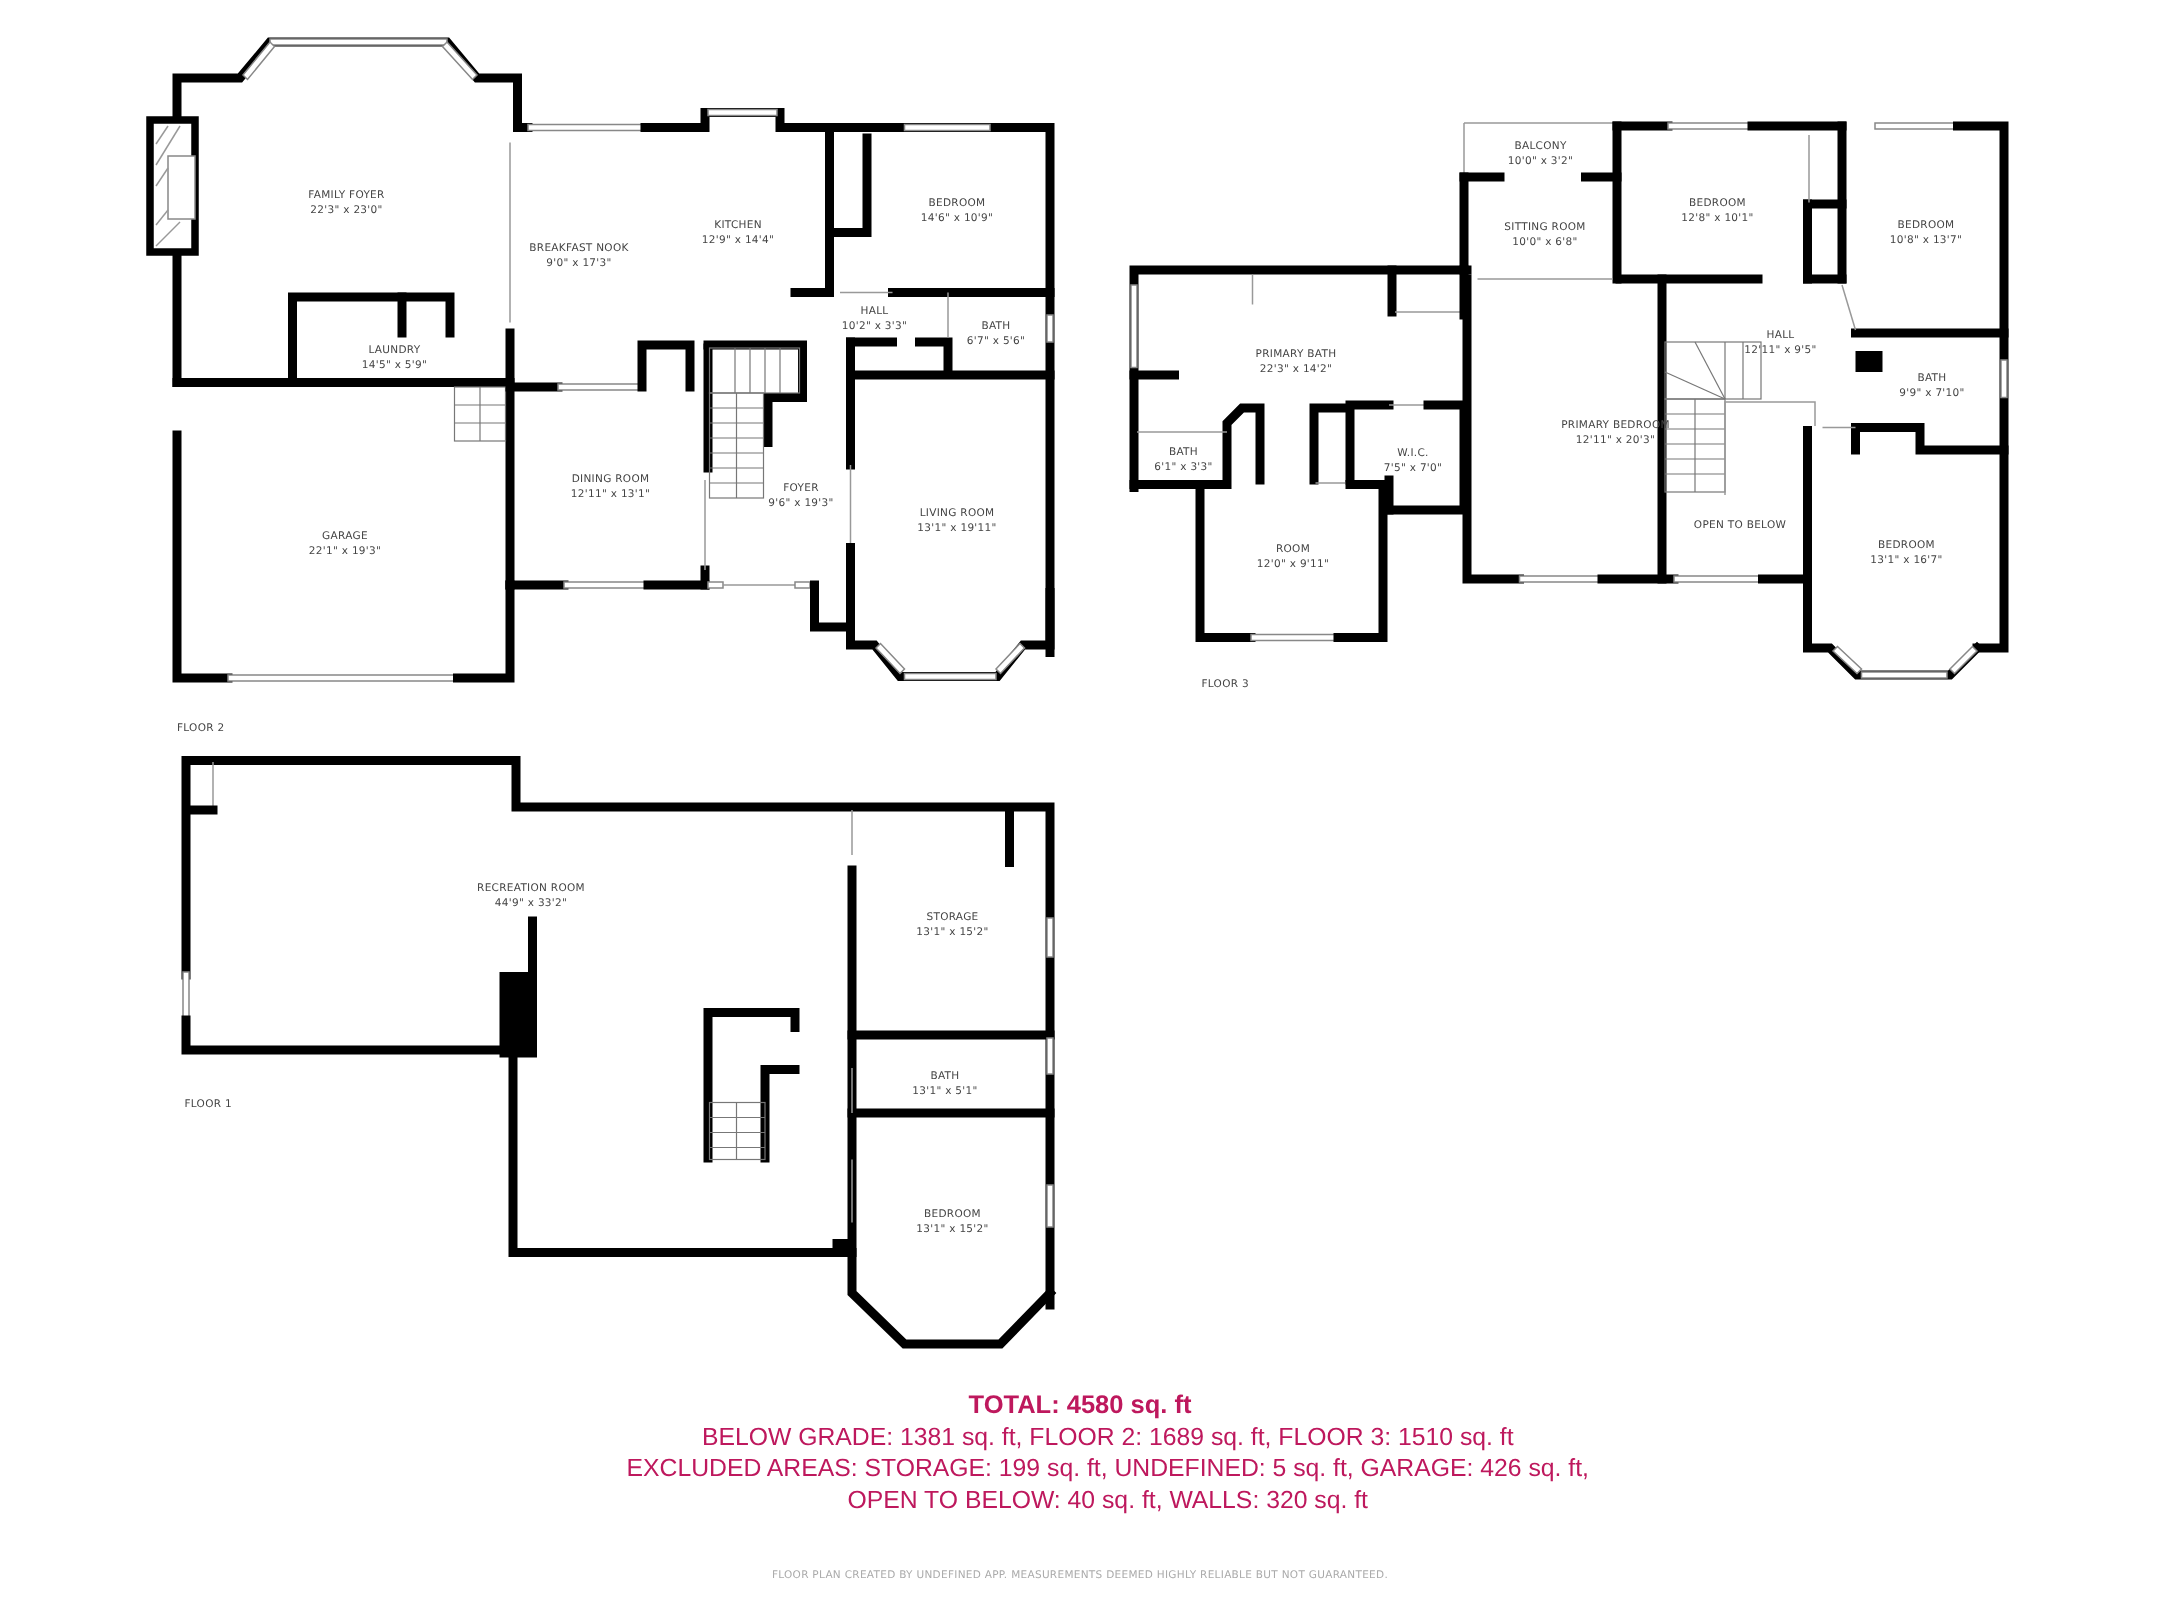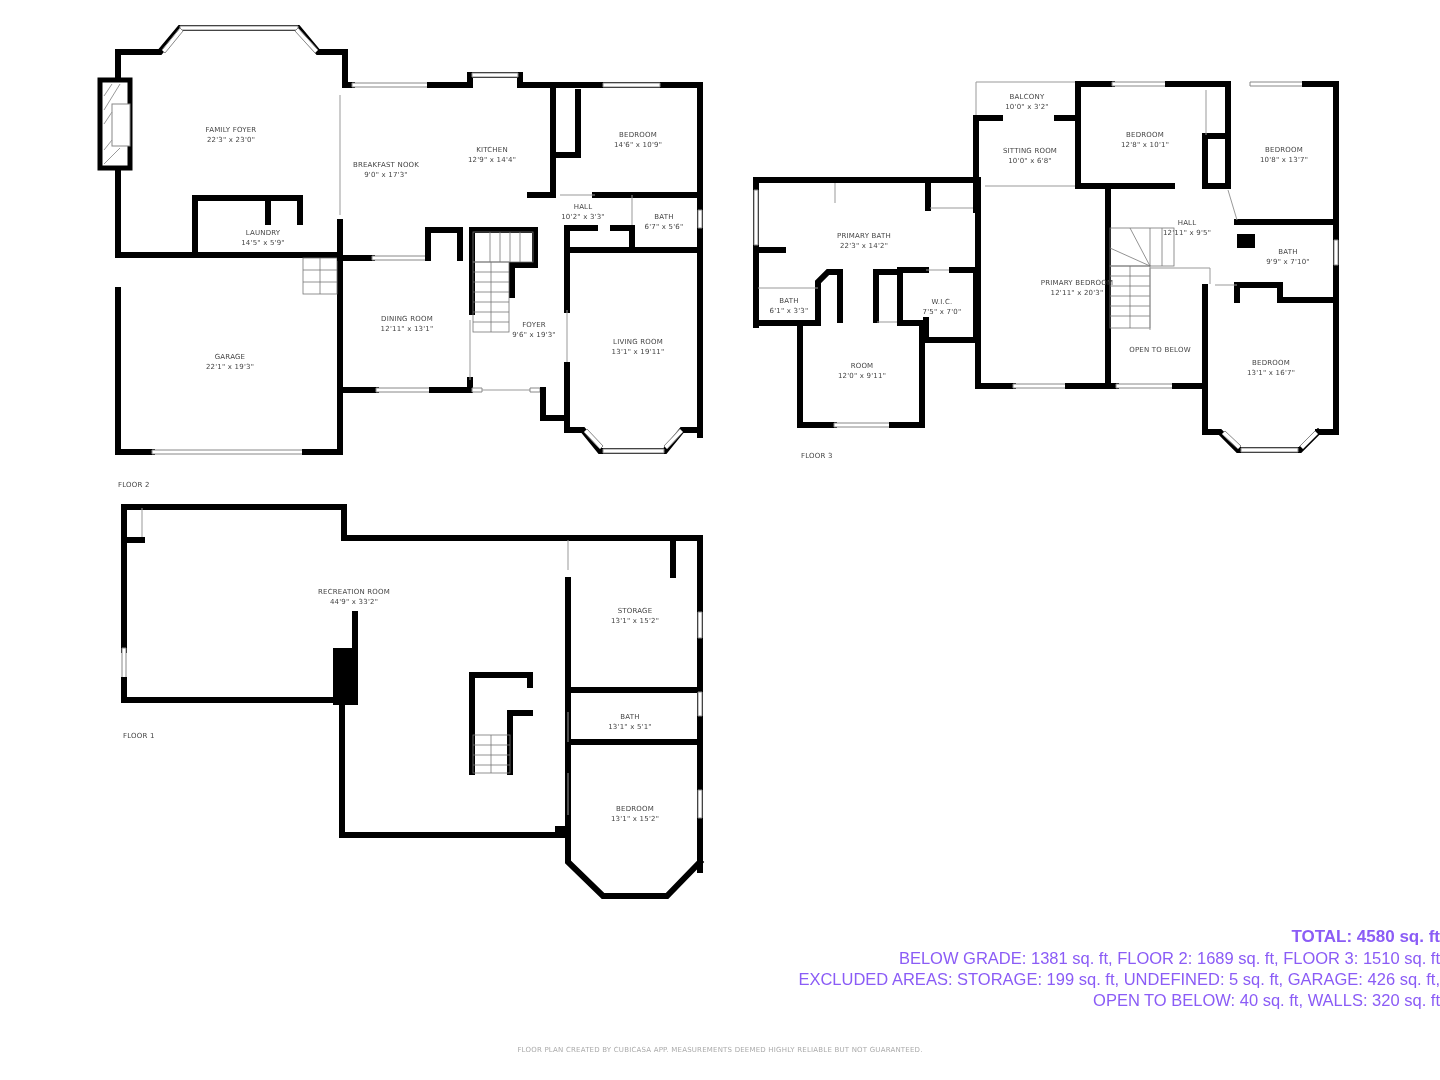--- a/index.html
+++ b/index.html
@@ -6,21 +6,21 @@
   body { width:1440px; height:1080px; position:relative; overflow:hidden; font-family:"DejaVu Sans", sans-serif; }
   svg.plan { position:absolute; left:0; top:0; width:1440px; height:1080px; }
   .wall { stroke:#000; stroke-width:6; fill:none; stroke-linecap:square; stroke-linejoin:miter; }
   .thin { stroke:#999; stroke-width:1; fill:none; }
   .win { stroke:#888; stroke-width:1; fill:#fff; }
   .stair { stroke:#777; stroke-width:0.8; fill:none; }
   .blk { fill:#000; }
   .lbl { position:absolute; transform:translate(-50%, 0); text-align:center; color:#444; font-size:7px; line-height:10px; white-space:nowrap; letter-spacing:0.2px; }
   .lbl .dim { display:block; }
   .floor-lbl { position:absolute; font-size:7px; color:#444; letter-spacing:0.2px; }
-  .summary { position:absolute; left:0; width:1440px; top:926px; text-align:right; color:#8b5cf6; font-family:"Liberation Sans", sans-serif; }
+  .summary { position:absolute; left:0; width:1440px; top:926px; text-align:center; color:#be185d; font-family:"Liberation Sans", sans-serif; }
   .summary .total { font-size:17px; font-weight:bold; line-height:22px; }
   .summary .line { font-size:16.5px; line-height:21px;margin-left:37px; }
   .footer { position:absolute; left:0; width:1440px; top:1046px; text-align:center; font-size:7px; color:#aaa; letter-spacing:0.2px; }
 </style>
 </head>
 <body>
 
 <svg class="plan" viewBox="0 0 1440 1080" xmlns="http://www.w3.org/2000/svg">
 
   <g>
@@ -322,13 +322,13 @@
   <span>BEDROOM</span><span class="dim">13'1" x 15'2"</span>
 </div>
 <div class="floor-lbl" style="left:123px;top:732px">FLOOR 1</div>
 
 <div class="summary">
   <div class="total">TOTAL: 4580 sq. ft</div>
   <div class="line">BELOW GRADE: 1381 sq. ft, FLOOR 2: 1689 sq. ft, FLOOR 3: 1510 sq. ft</div>
   <div class="line">EXCLUDED AREAS: STORAGE: 199 sq. ft, UNDEFINED: 5 sq. ft, GARAGE: 426 sq. ft,</div>
   <div class="line">OPEN TO BELOW: 40 sq. ft, WALLS: 320 sq. ft</div>
 </div>
-<div class="footer">FLOOR PLAN CREATED BY CUBICASA APP. MEASUREMENTS DEEMED HIGHLY RELIABLE BUT NOT GUARANTEED.</div>
+<div class="footer">FLOOR PLAN CREATED BY UNDEFINED APP. MEASUREMENTS DEEMED HIGHLY RELIABLE BUT NOT GUARANTEED.</div>
 
 </body></html>

